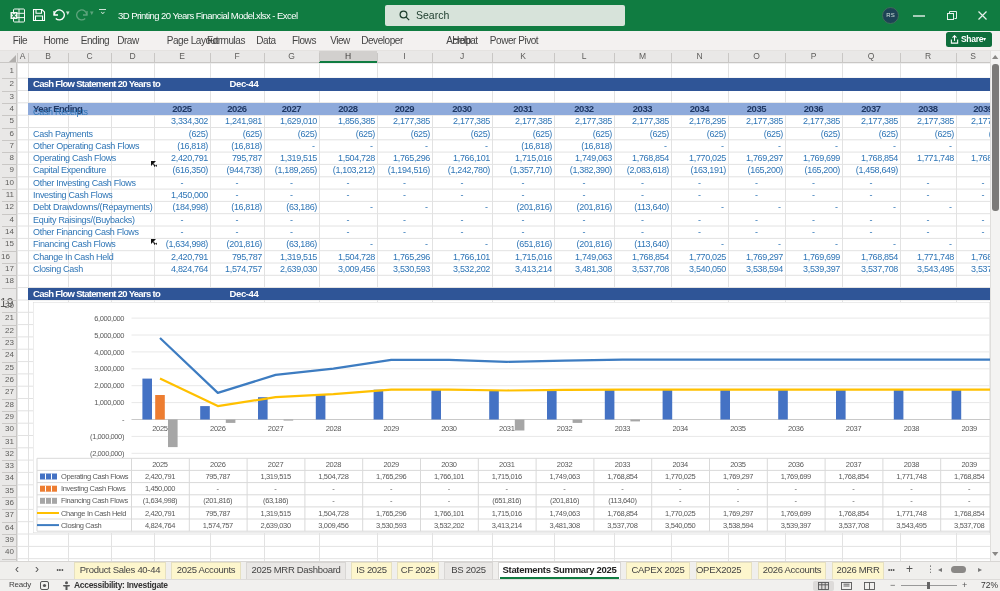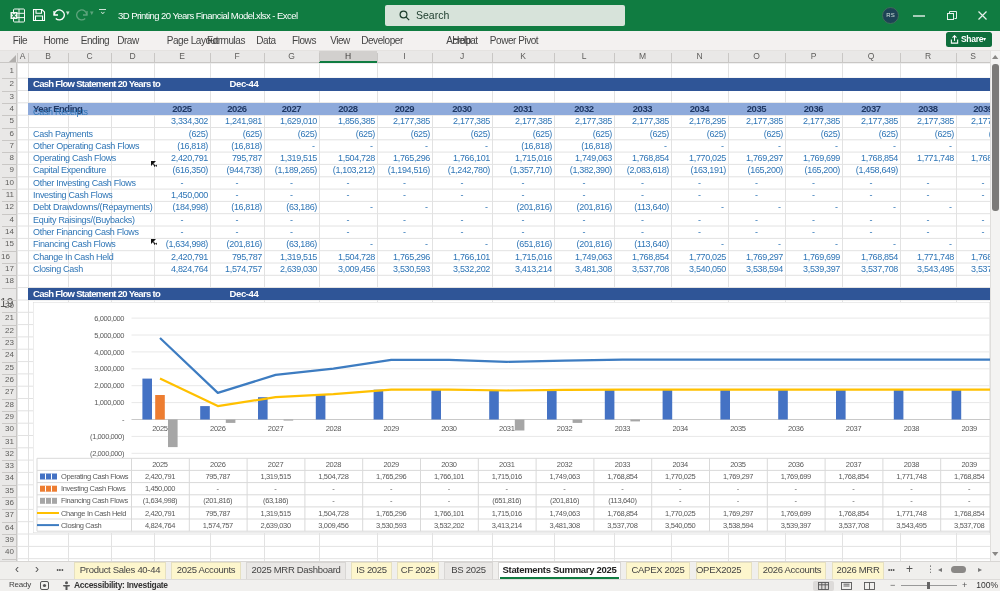--- a/index.html
+++ b/index.html
@@ -750,12 +750,12 @@
     <line x1="2.5" y1="4" x2="8.5" y2="4"></line>
   </svg>
 <svg class="a" style="left:864px;top:581.5px" width="11" height="8" viewBox="0 0 11 8" fill="none" stroke="#555" stroke-width="0.9">
     <rect x="0.5" y="0.5" width="10" height="7"></rect>
     <line x1="5.5" y1="0.5" x2="5.5" y2="7.5"></line>
   </svg>
 <div class="t" style="left:890px;top:579px;color:#555;font-size:9px;line-height:12px">−</div>
 <div class="a" style="left:901px;top:584.5px;width:56px;height:1px;background:#999"></div>
 <div class="a" style="left:927px;top:581.5px;width:3px;height:7px;background:#666"></div>
 <div class="t" style="left:962px;top:579px;color:#555;font-size:9px;line-height:12px">+</div>
-<div class="t" style="left:974px;top:579px;color:#333;font-size:8.5px;line-height:12px;width:24px;text-align:right">100%</div>
+<div class="t" style="left:974px;top:579px;color:#333;font-size:8.5px;line-height:12px;width:24px;text-align:right">72%</div>
 </body></html>

